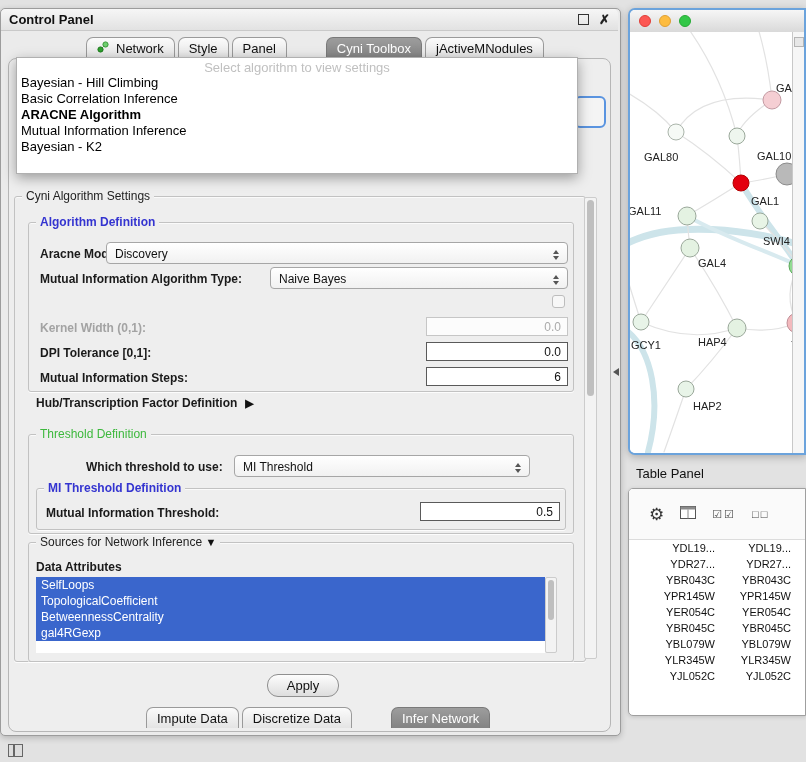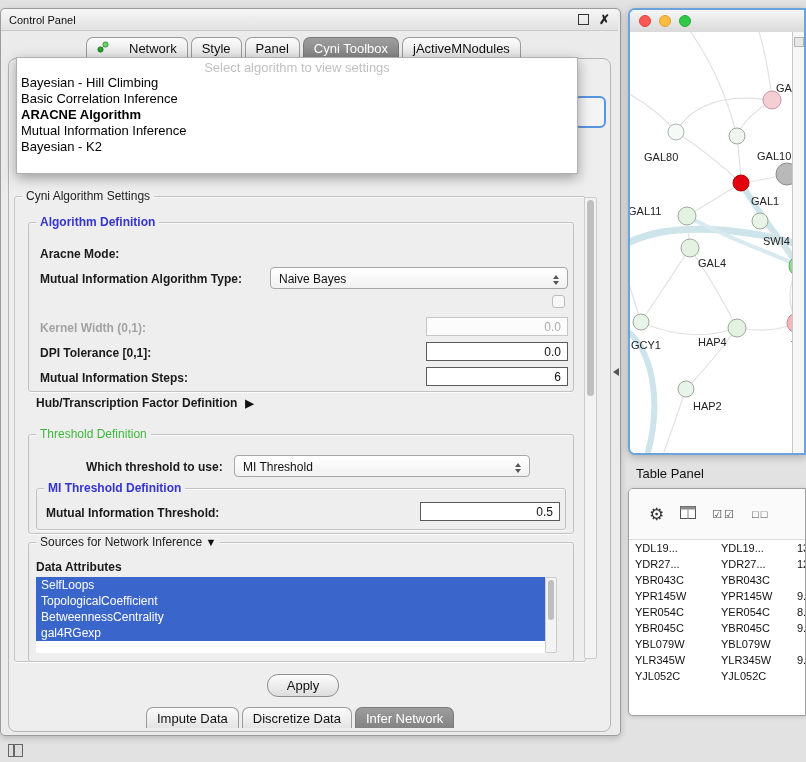--- a/index.html
+++ b/index.html
@@ -6,31 +6,31 @@
   html,body { width:806px; height:762px; }
   body { font-family:"Liberation Sans",sans-serif; background:#e2e2e2; position:relative; overflow:hidden; }
   #screen { position:absolute; left:0; top:0; width:806px; height:762px; overflow:hidden; }
 
   
   .cp-window { position:absolute; left:0; top:8px; width:619px; height:726px; background:#ebebeb;
                border:1px solid #9c9c9c; border-radius:5px; box-shadow:0 2px 6px rgba(0,0,0,.2); }
   .cp-titlebar { position:absolute; left:1px; top:9px; width:617px; height:22px;
                  background:linear-gradient(#f6f6f6,#e2e2e2); border-bottom:1px solid #c9c9c9;
                  border-radius:5px 5px 0 0; display:flex; align-items:center; padding:0 8px; box-sizing:border-box; }
-  .cp-title { font-size:11px; color:#111; flex:1; }
+  .cp-title { font-size:13px; color:#111; flex:1;font-weight:bold; }
   .float-ic { display:inline-block; width:9px; height:9px; border:1.5px solid #333; margin-right:10px; }
   .close-ic { font-size:13px; font-weight:bold; color:#222; line-height:12px; }
 
   .tabs-row { position:absolute; display:flex; align-items:flex-end; z-index:6; }
   #top-tabs { left:86px; top:37px; height:21px; }
   #bottom-tabs { left:146px; top:707px; height:21px; }
-  .tab { height:21px; box-sizing:border-box; display:flex; align-items:center; gap:20px; padding:0 10px;
+  .tab { height:21px; box-sizing:border-box; display:flex; align-items:center; gap:7px; padding:0 10px;
          border:1px solid #9a9a9a; border-bottom:none; border-radius:7px 7px 0 0;
          background:linear-gradient(#fbfbfb,#e4e4e4); font-size:13px; color:#111; margin-right:3px; white-space:nowrap; cursor:default; }
-  .tab.active { background:linear-gradient(#9d9d9d,#838383); color:#fff; border-color:#7a7a7a; }
+  .tab.active { background:linear-gradient(#9d9d9d,#838383); color:#fff; border-color:#7a7a7a;margin-left:36px; }
 
   .panel-body { position:absolute; left:8px; top:58px; width:603px; height:674px; background:#eeeeee;
                 border:1px solid #b6b6b6; border-radius:8px; box-sizing:border-box; z-index:1; }
 
   .help-frag { position:absolute; left:574px; top:96px; width:28px; height:28px; border:2px solid #5a94e0;
                border-radius:6px; background:#f4f4f4; z-index:2; }
 
   .algo-popup { position:absolute; left:16px; top:57px; width:562px; height:117px; background:#fff;
                 border:1px solid #b0b0b0; box-shadow:0 4px 12px rgba(0,0,0,.35); z-index:30; padding-top:2px; box-sizing:border-box; }
   .ph { text-align:center; color:#c0c0c0; font-size:13px; height:15px; line-height:15px; }
@@ -100,21 +100,21 @@
   .tp-window { position:absolute; left:628px; top:488px; width:178px; height:228px; background:#fff;
                border:1px solid #9f9f9f; border-radius:5px 0 0 5px; box-sizing:border-box; overflow:hidden;
                box-shadow:0 1px 4px rgba(0,0,0,.15); }
   .tp-toolbar { height:50px; border-bottom:1px solid #dcdcdc; display:flex; align-items:center; gap:16px;
                 padding-left:20px; background:#fafafa; }
   .tp-gear { font-size:17px; color:#333; line-height:17px; }
   .tp-cb { font-size:11px; letter-spacing:2px; color:#444; }
   .tp-head { display:flex; height:18px; background:linear-gradient(#e3ebf4,#c9d6e3); border-bottom:1px solid #aab6c3; }
   .tp-hc { box-sizing:border-box; border-right:1px solid #b6c2cf; font-size:11px; color:#222; text-align:center;
            line-height:18px; flex:none; overflow:hidden; white-space:nowrap; }
-  .tp-row { display:flex; height:16px; }
+  .tp-row { display:flex; height:16px;text-align:right; }
   .tp-c { box-sizing:border-box; flex:none; font-size:11px; line-height:16px; color:#111; padding-left:6px;
           white-space:nowrap; overflow:hidden; }
 </style>
 </head>
 <body>
 
 <div id="screen">
 
   <div class="cp-window"></div>
   <div class="cp-titlebar">
@@ -163,20 +163,27 @@
   <div class="legend" style="left:22px; top:189px;">Cyni Algorithm Settings</div>
 
   <div class="sb-track" style="left:584px; top:197px; width:13px; height:462px;">
     <div class="sb-thumb" style="left:2px; top:2px; width:7px; height:196px;"></div>
   </div>
 
   <div class="grp" style="left:28px; top:222px; width:544px; height:168px;"></div>
   <div class="legend blue" style="left:36px; top:215px;">Algorithm Definition</div>
 
   <div class="lbl" style="left:40px; top:247px;">Aracne Mode:</div>
+  <div class="combo" style="left:106px; top:242px; width:462px;">
+    <span class="combo-val">Discovery</span>
+    <span class="spin">
+        <i class="su"></i>
+        <i class="sd"></i>
+      </span>
+  </div>
 
   <div class="lbl" style="left:40px; top:272px;">Mutual Information Algorithm Type:</div>
   <div class="combo" style="left:270px; top:267px; width:298px;">
     <span class="combo-val">Naive Bayes</span>
     <span class="spin">
         <i class="su"></i>
         <i class="sd"></i>
       </span>
   </div>
 

